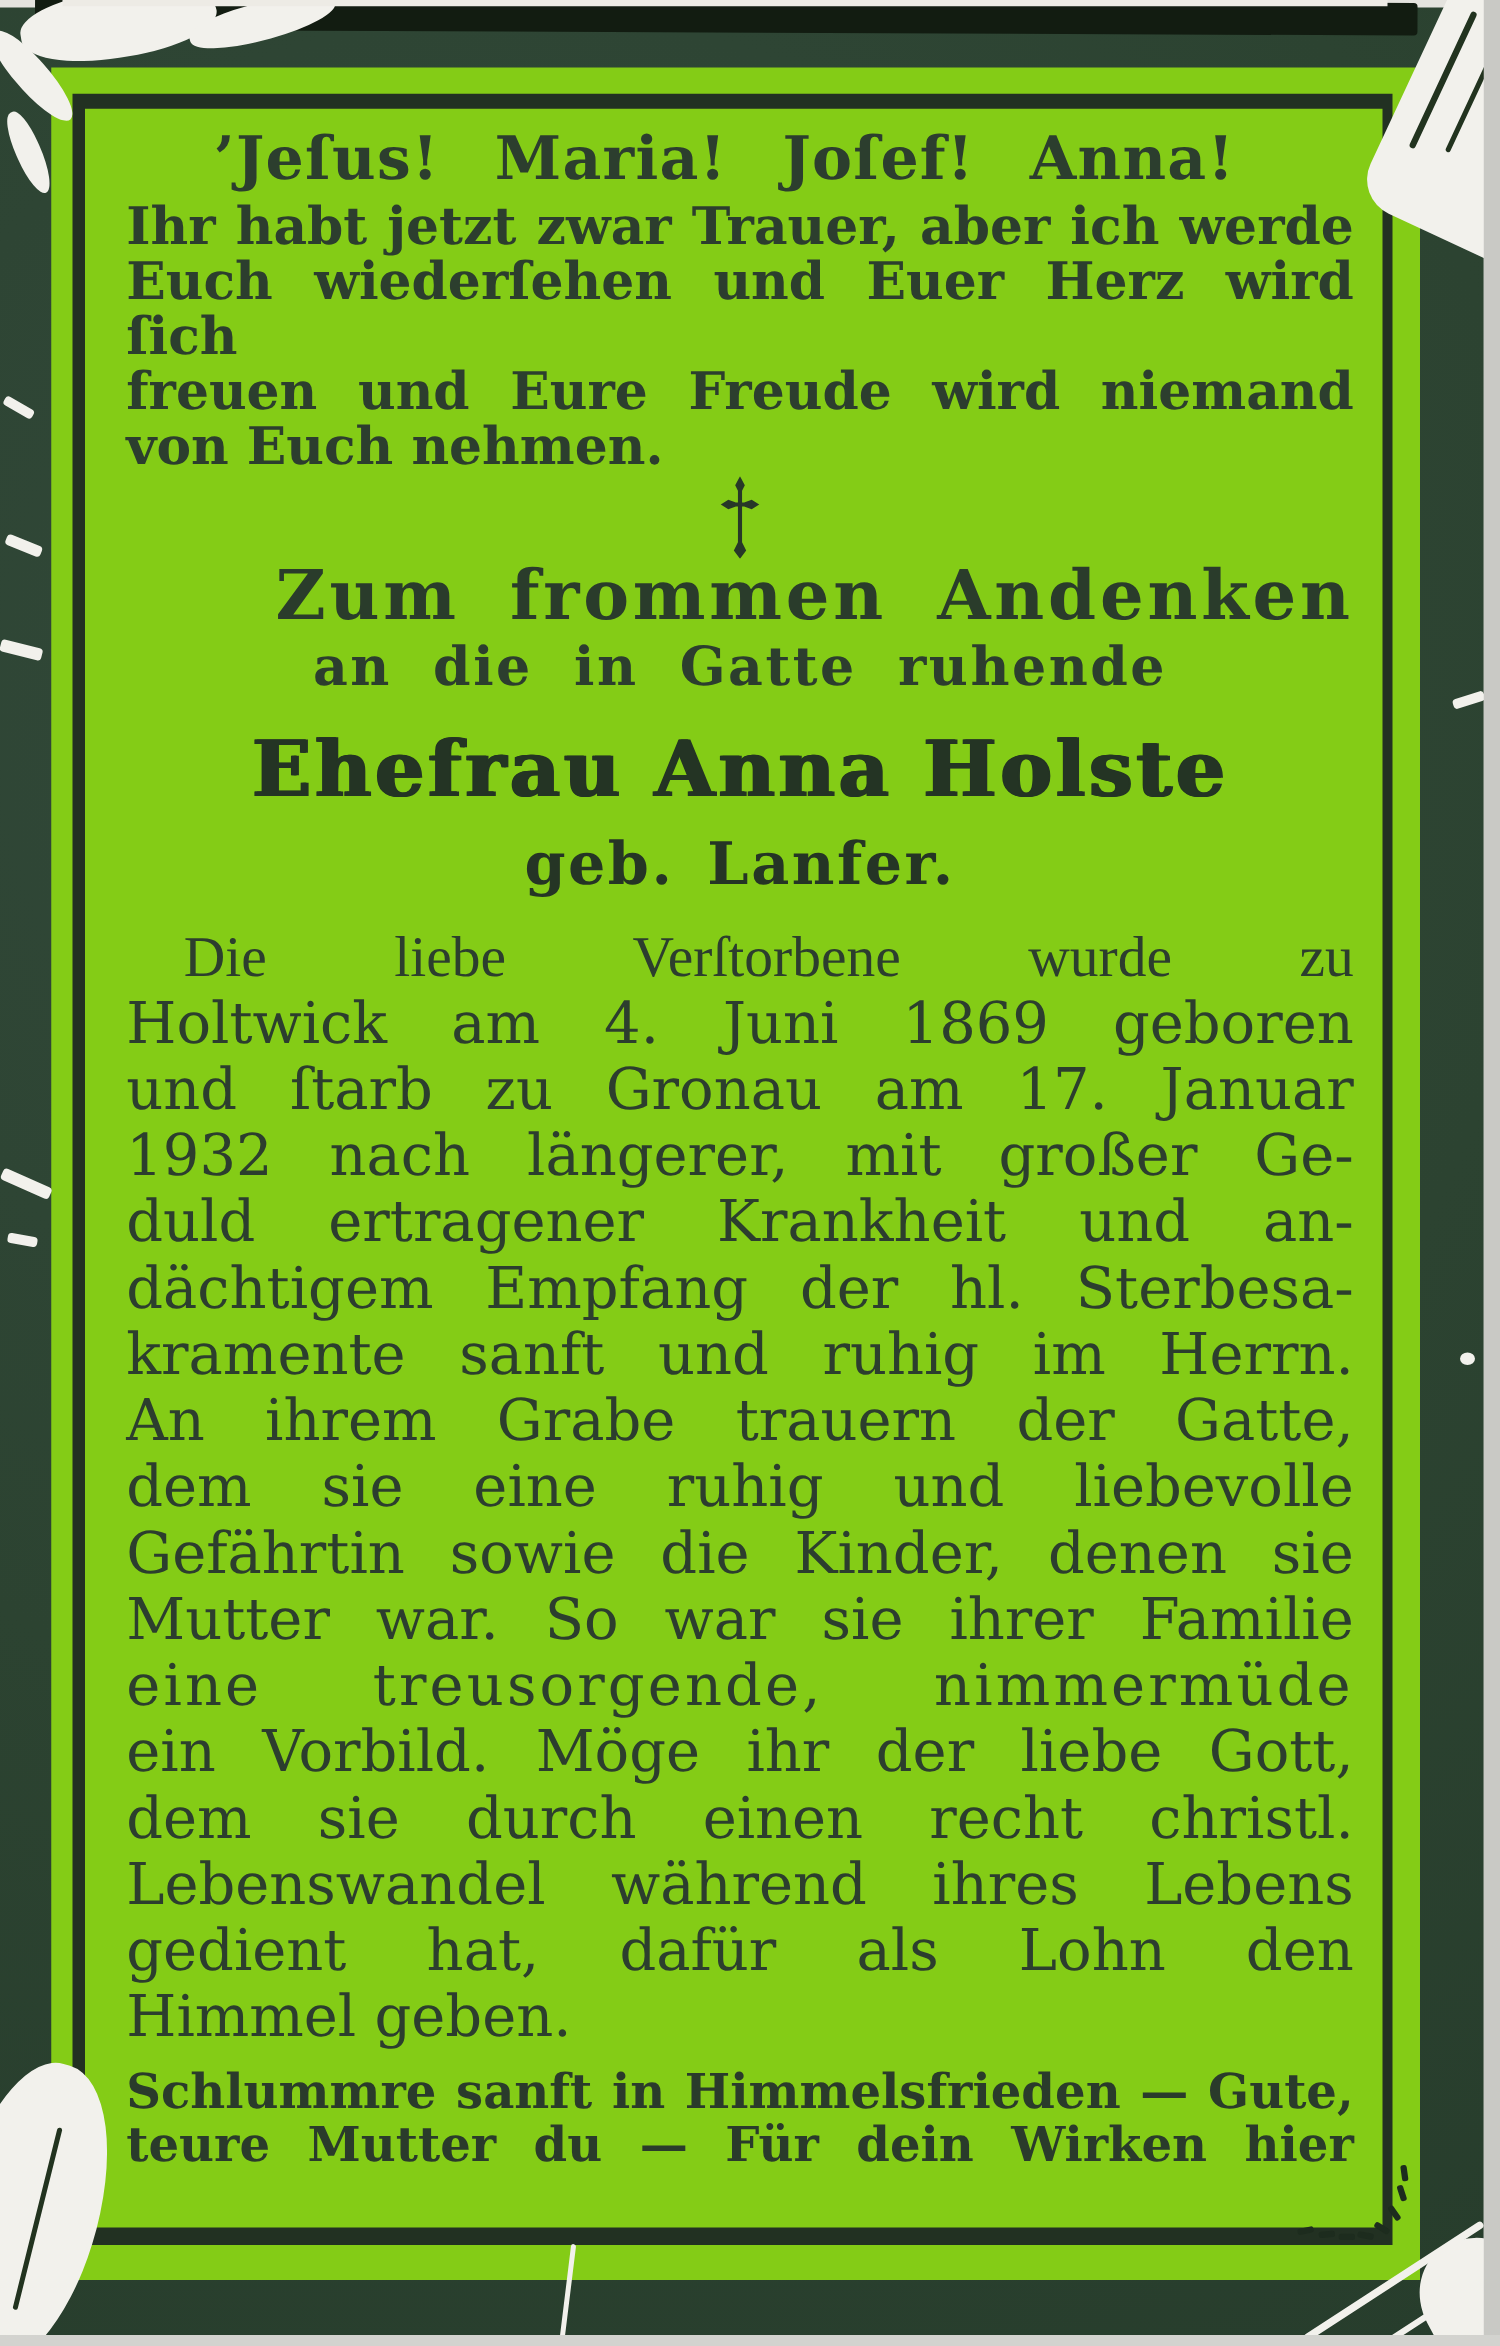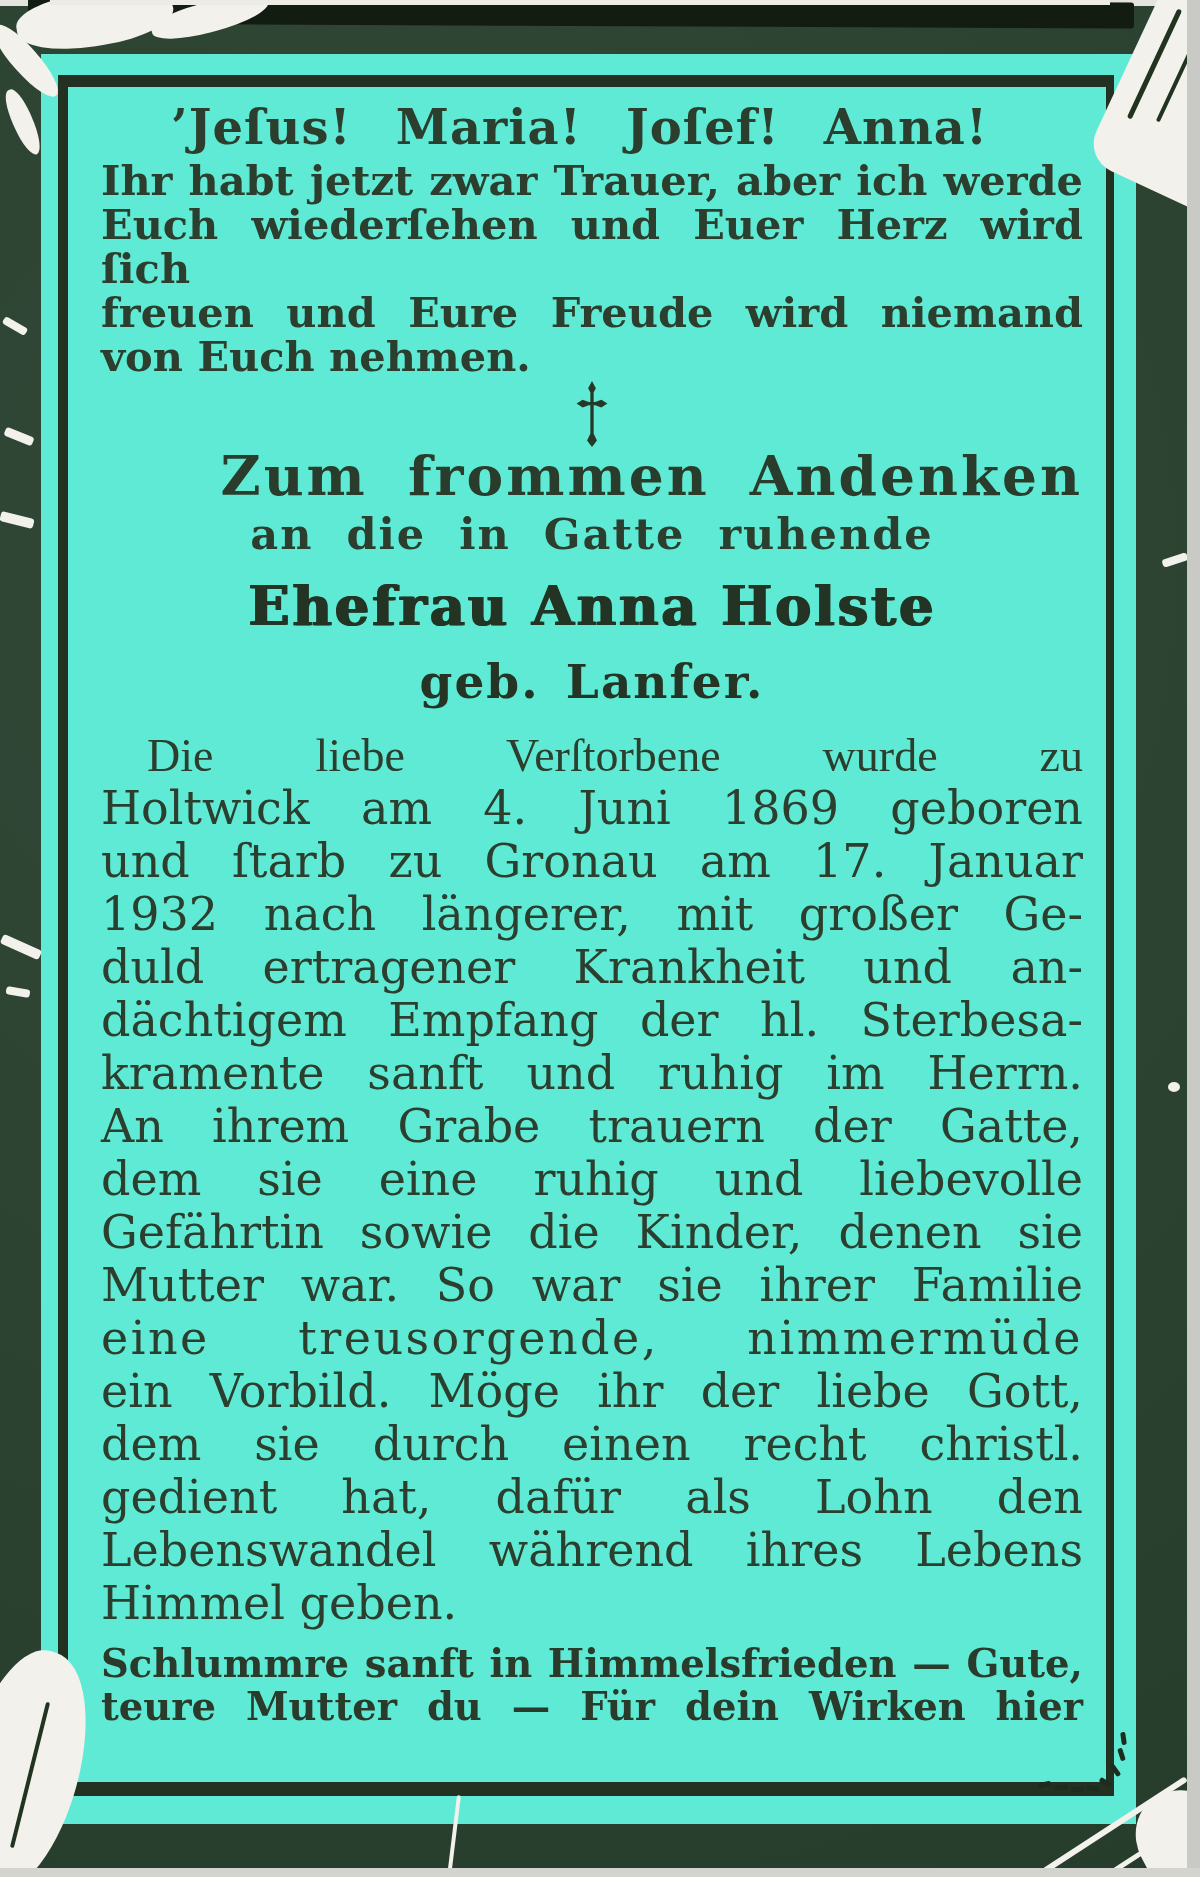--- a/index.html
+++ b/index.html
@@ -11,38 +11,38 @@
   .green{position:absolute;left:0;top:6px;right:13px;bottom:9px;z-index:1;
          background:radial-gradient(circle at 35% 30%, #32493a 0%, #2c4331 55%, #273d2c 100%);}
   .shadow-top{position:absolute;left:28px;top:0;width:1106px;height:26px;z-index:2;
               background:#121c11;transform:rotate(.25deg);border-radius:3px;}
   
   .edge-right{position:absolute;right:0;top:0;bottom:0;width:13px;background:#c9c9c5;z-index:6;}
   .edge-bottom{position:absolute;left:0;bottom:0;height:9px;right:0;background:#d3d3cf;z-index:6;}
   .edge-top{position:absolute;left:50px;top:0;width:1060px;height:5px;background:#edebe5;z-index:6;}
 
   
-  .panel{position:absolute;left:41px;top:54px;right:64px;bottom:53px;background:#5eead4;z-index:3;}
+  .panel{position:absolute;left:41px;top:54px;right:64px;bottom:53px;background:#84cc16;z-index:3;}
   .frame{position:absolute;left:17px;top:21px;right:22px;bottom:28px;
          border-style:solid;border-color:#223122;border-width:12px 8px 14px 10px;overflow:hidden;}
   .content{position:absolute;inset:0;padding:0 23px 0 33px;color:#2c3e2e;}
 
   .j{text-align:justify;text-align-last:justify;text-justify:inter-word;}
   .ctr{text-align:center;}
 
   .invocation{margin-top:14px;padding:0 95px 0 70px;font-size:48px;line-height:52px;
               font-weight:700;letter-spacing:1px;}
   .intro{margin-top:6px;font-size:41.5px;line-height:44px;font-weight:600;}
   .cross-wrap{margin-top:2px;height:66px;text-align:center;}
   .cross-wrap svg{height:66px;width:34px;}
   .h1{margin-top:0;font-size:55px;line-height:58px;font-weight:600;
       word-spacing:18px;letter-spacing:3px;color:#2a3c2b;text-align:right;}
   .h2{margin-top:6px;font-size:43px;line-height:46px;font-weight:600;
       word-spacing:16px;letter-spacing:2px;}
-  .name{margin-top:6px;font-size:54px;line-height:86px;font-weight:700;letter-spacing:3px;
+  .name{margin-top:16px;font-size:62px;line-height:86px;font-weight:700;letter-spacing:3px;
         color:#243424;text-shadow:1.6px 0 0 currentColor,-0.6px 0 0 currentColor;text-align:center;}
   .maiden{margin-top:8px;font-size:47px;line-height:50px;font-weight:700;
           letter-spacing:2px;word-spacing:8px;color:#253525;}
   .obit{margin-top:22px;font-size:46px;line-height:53px;font-weight:500;}
   .obit .indent{text-indent:46px;font-family:Liberation Serif, serif;}
   .obit .sp{letter-spacing:2.5px;}
   .verse{margin-top:12px;font-size:38.5px;line-height:43px;font-weight:700;color:#2a3b2b;}
 
   
   .tear{position:absolute;background:#f2f1ec;z-index:4;border-radius:45% 55% 50% 50%;}
@@ -104,22 +104,22 @@
           <div class="j">duld ertragener Krankheit und an-</div>
           <div class="j">dächtigem Empfang der hl. Sterbesa-</div>
           <div class="j">kramente sanft und ruhig im Herrn.</div>
           <div class="j">An ihrem Grabe trauern der Gatte,</div>
           <div class="j">dem sie eine ruhig und liebevolle</div>
           <div class="j">Gefährtin sowie die Kinder, denen sie</div>
           <div class="j">Mutter war. So war sie ihrer Familie</div>
           <div class="j sp">eine treusorgende, nimmermüde</div>
           <div class="j">ein Vorbild. Möge ihr der liebe Gott,</div>
           <div class="j">dem sie durch einen recht christl.</div>
+          <div class="j">Lebenswandel während ihres Lebens</div>
           <div class="j">gedient hat, dafür als Lohn den</div>
-          <div class="j">Lebenswandel während ihres Lebens</div>
           <div>Himmel geben.</div>
         </div>
 
         <div class="verse">
           <div class="j">Schlummre sanft in Himmelsfrieden — Gute,</div>
           <div class="j">teure Mutter du — Für dein Wirken hier</div>
 
         </div>
 
       </div>

